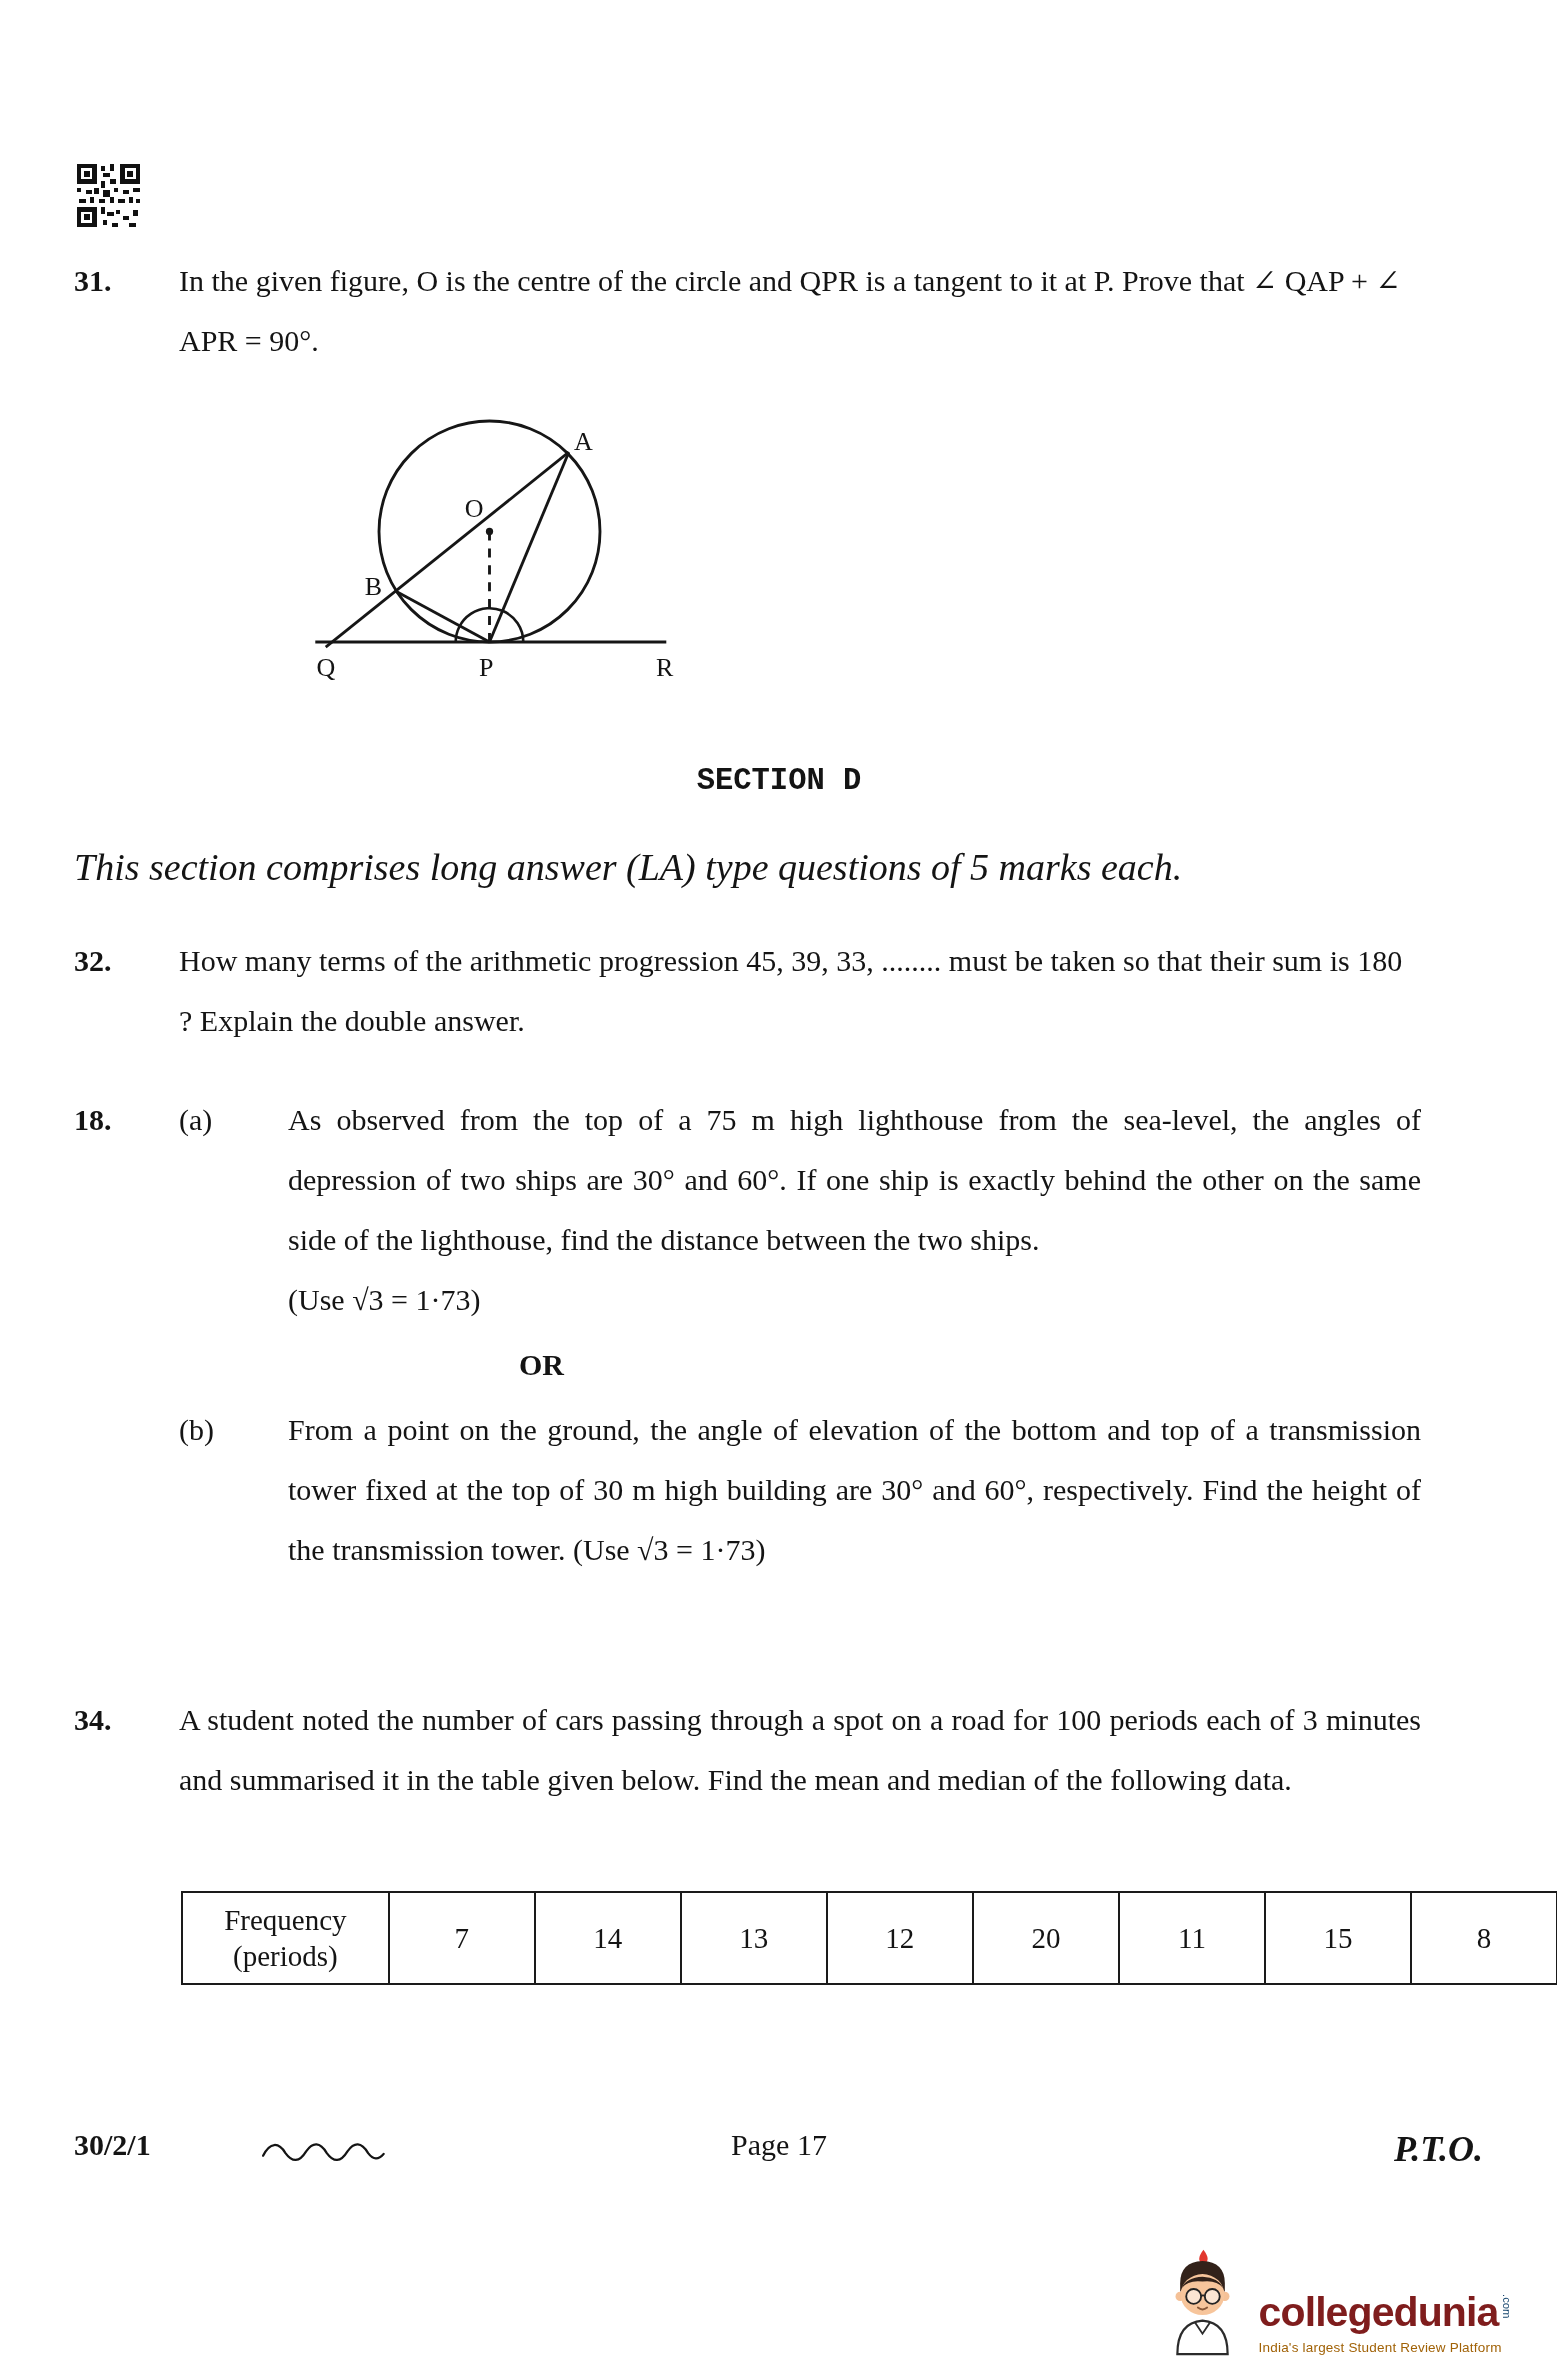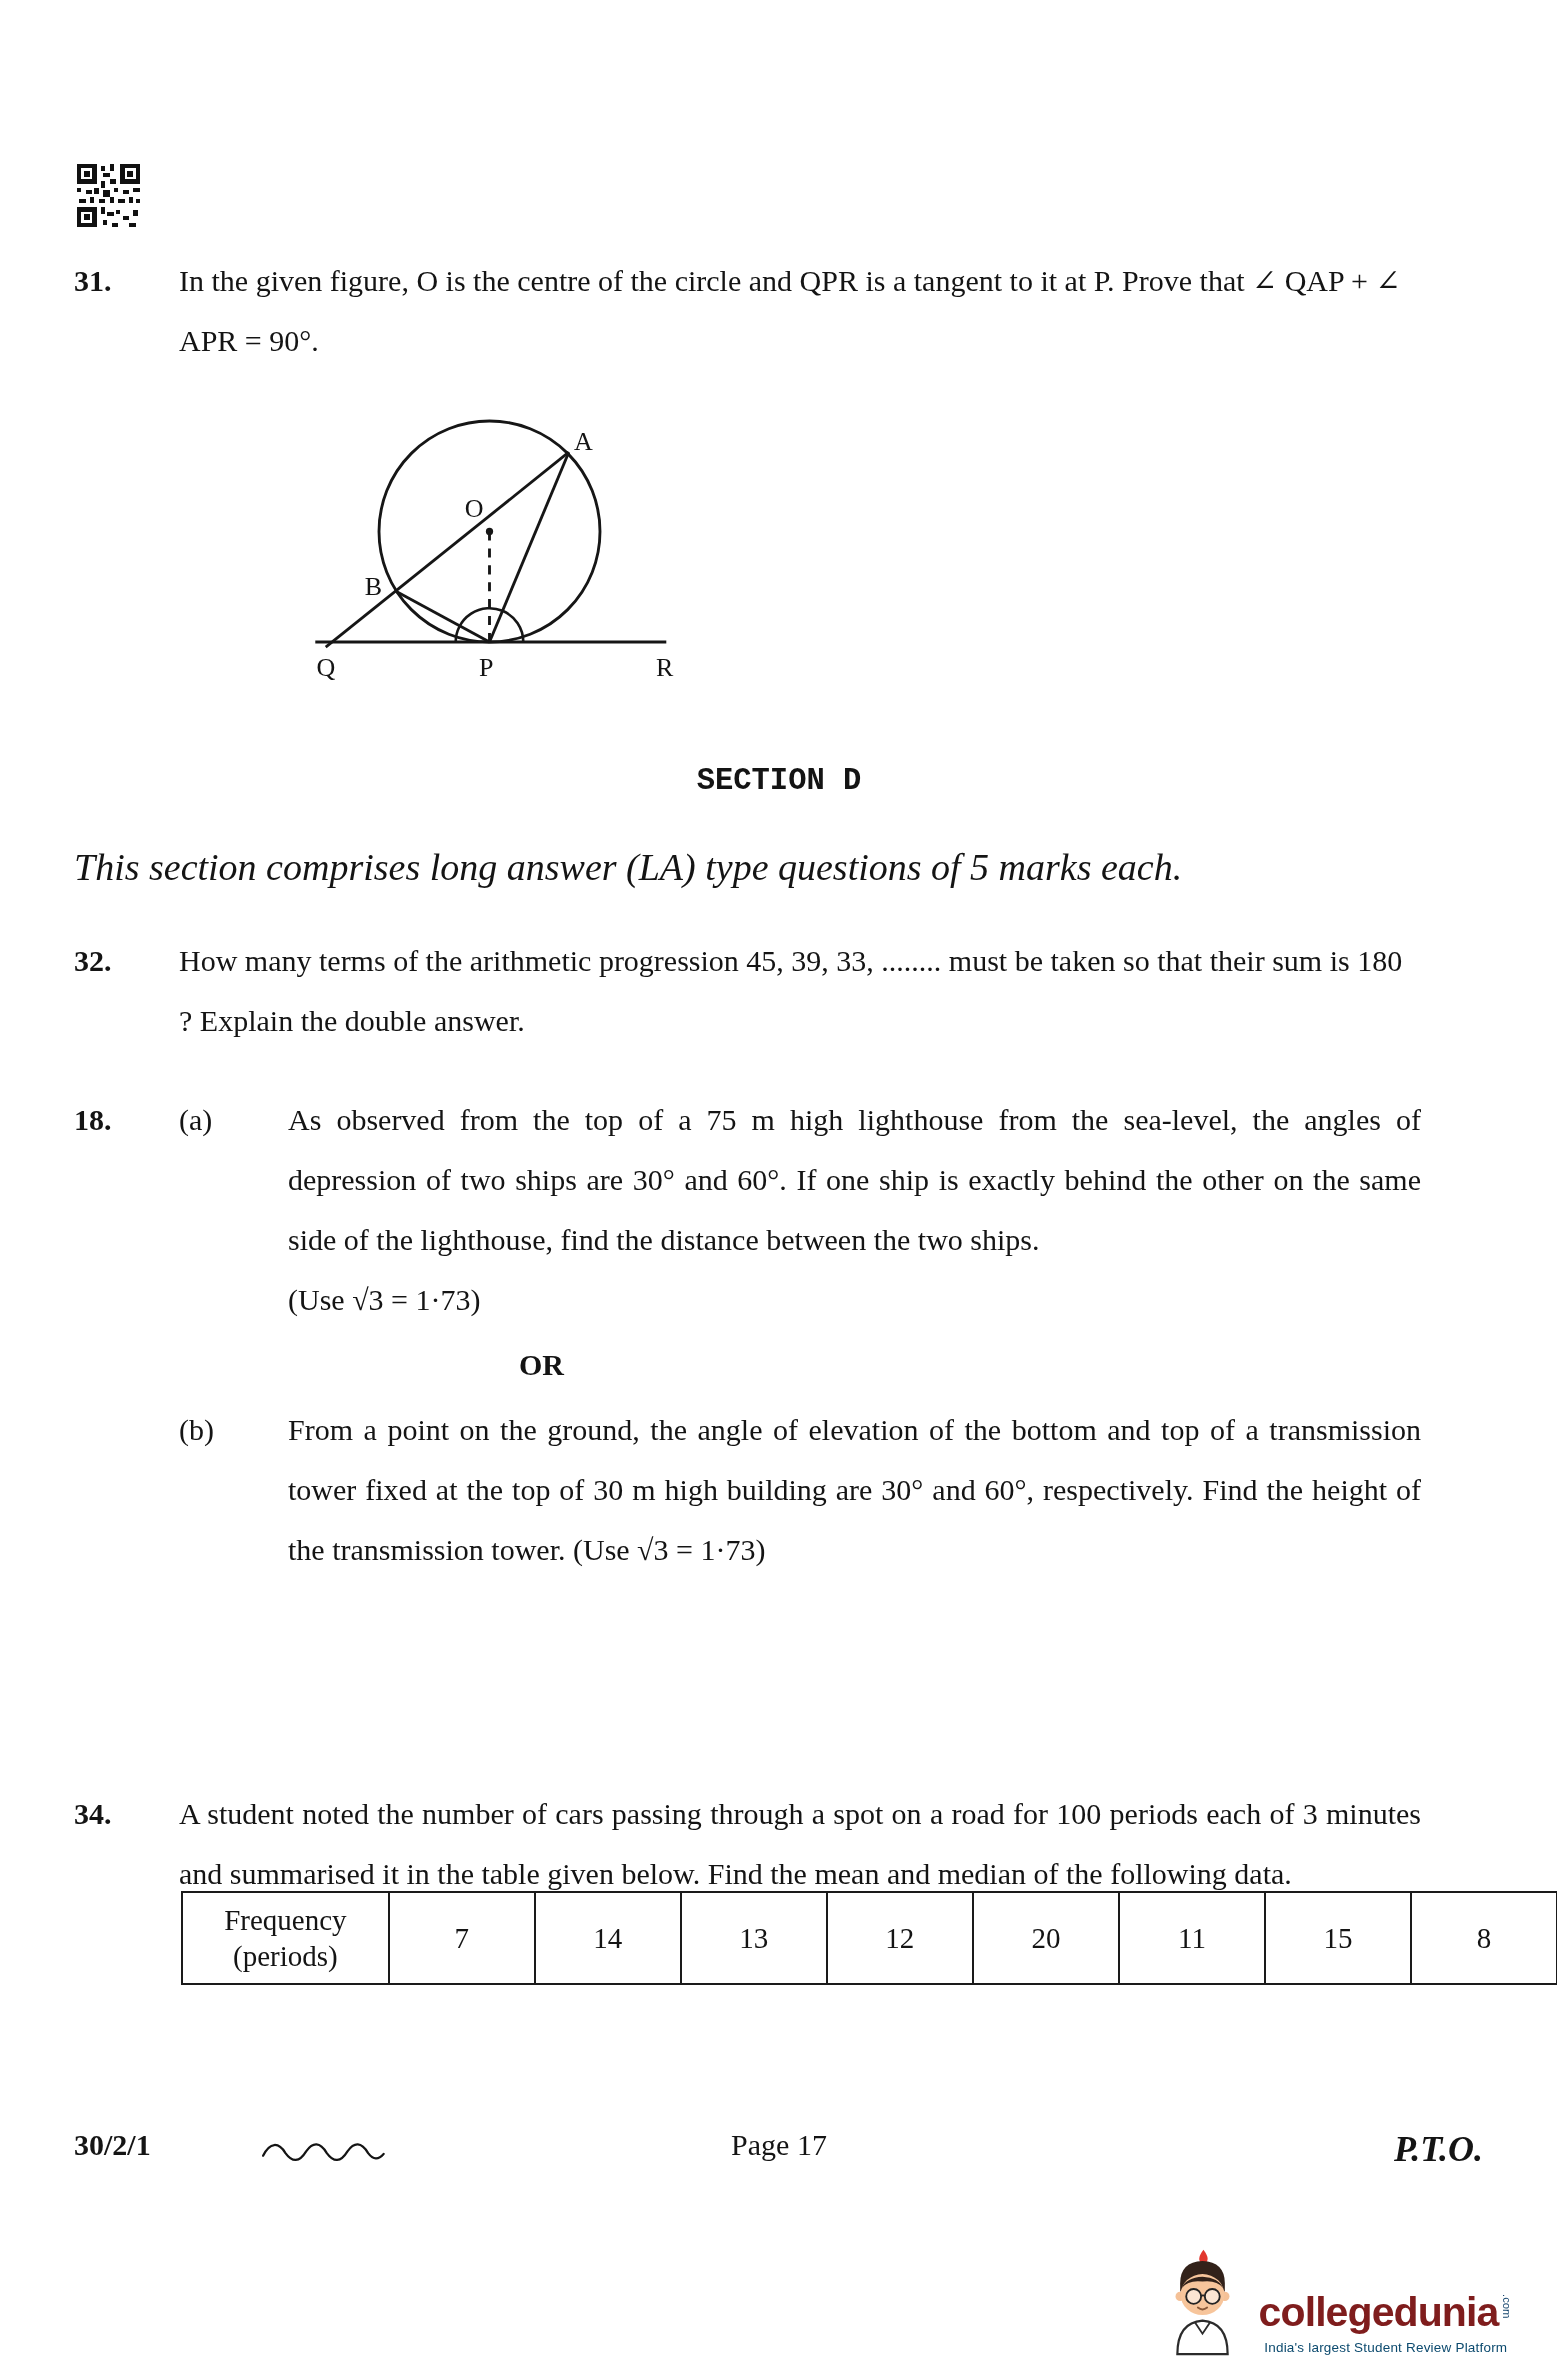--- a/index.html
+++ b/index.html
@@ -33,21 +33,21 @@
   .footer-pto{font-size:36px;font-weight:bold;font-style:italic;}
   
   .logo-wrap{display:flex;align-items:flex-end;}
   .logo-textcol{margin-left:12.2px;padding-bottom:5.2px;}
   .logo-brand-row{display:flex;align-items:flex-start;}
   .logo-brand{font-family:"Liberation Sans","DejaVu Sans",sans-serif;font-weight:bold;
     font-size:41px;color:#7f1d1d;letter-spacing:-0.9px;line-height:1;}
   .logo-tld{font-family:"Liberation Sans","DejaVu Sans",sans-serif;font-size:11.3px;color:#17476f;
     writing-mode:vertical-rl;margin-left:2.6px;margin-top:1.7px;}
   .logo-tagline{font-family:"Liberation Sans","DejaVu Sans",sans-serif;font-size:13.5px;
-    color:#0c4a6e;margin-top:7px;letter-spacing:0.2px;text-align:center;}
+    color:#a16207;margin-top:7px;letter-spacing:0.2px;}
 </style>
 </head>
 <body>
 
 <div class="abs" style="left:77px;top:164px;">
   <svg width="63" height="63" viewBox="0 0 29 29" shape-rendering="crispEdges">
     <rect width="29" height="29" fill="#ffffff"></rect>
     <g fill="#111111">
       <rect x="0" y="0" width="9" height="9"></rect>
         <rect x="20" y="0" width="9" height="9"></rect>
@@ -146,21 +146,21 @@
   </div>
   <div class="use-line">(Use √3  = 1·73)</div>
   <div class="or-line">OR</div>
   <div class="qrow" style="margin-top:5.2px;">
     <span class="qnum"></span>
     <span class="qsub">(b)</span>
     <span class="qtext just">From a point on the ground, the angle of elevation of the bottom and top of a transmission tower fixed at the top of 30 m high building are 30° and 60°, respectively. Find the height of the transmission tower. (Use √3  = 1·73)</span>
   </div>
 </div>
 
-<div class="abs qblock" style="left:74px;top:1784px;width:1347px;">
+<div class="abs qblock" style="left:74px;top:1690px;width:1347px;">
   <div class="qrow">
     <span class="qnum">34.</span>
     <span class="qtext just">A student noted the number of cars passing through a spot on a road for 100 periods each of 3 minutes and summarised it in the table given below. Find the mean and median of the following data.</span>
   </div>
 </div>
 
 <div class="abs" style="left:181px;top:1891px;">
   <table class="freq">
     <tbody>
     <tr>

